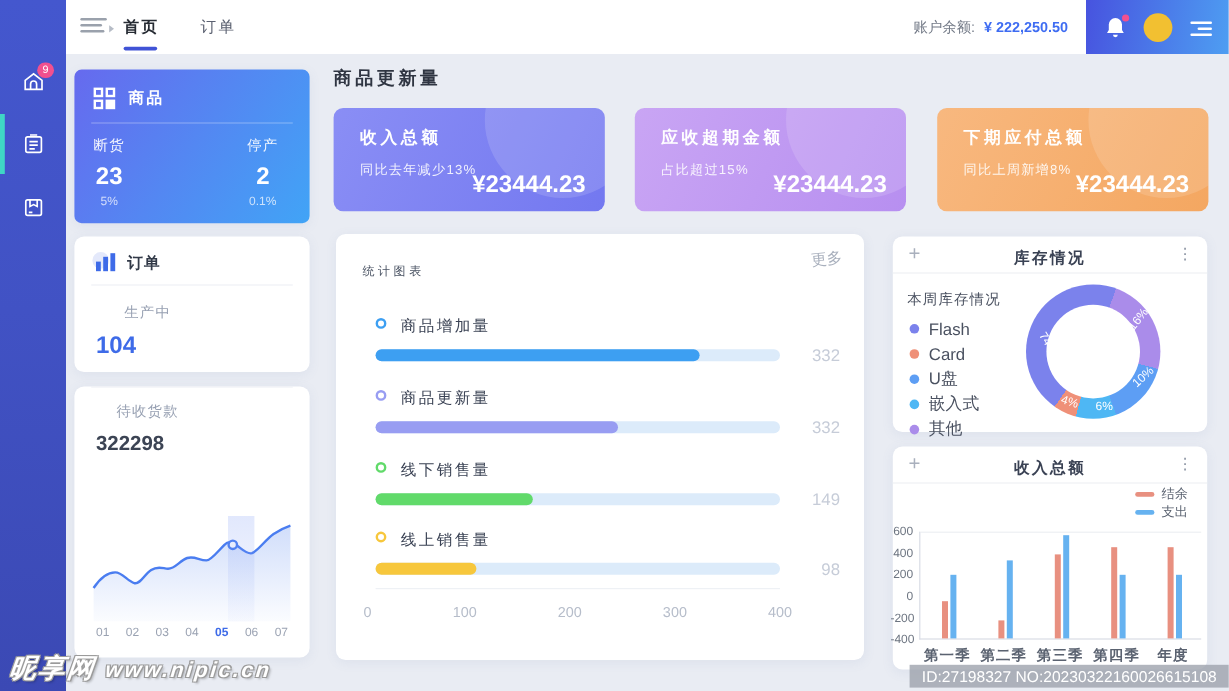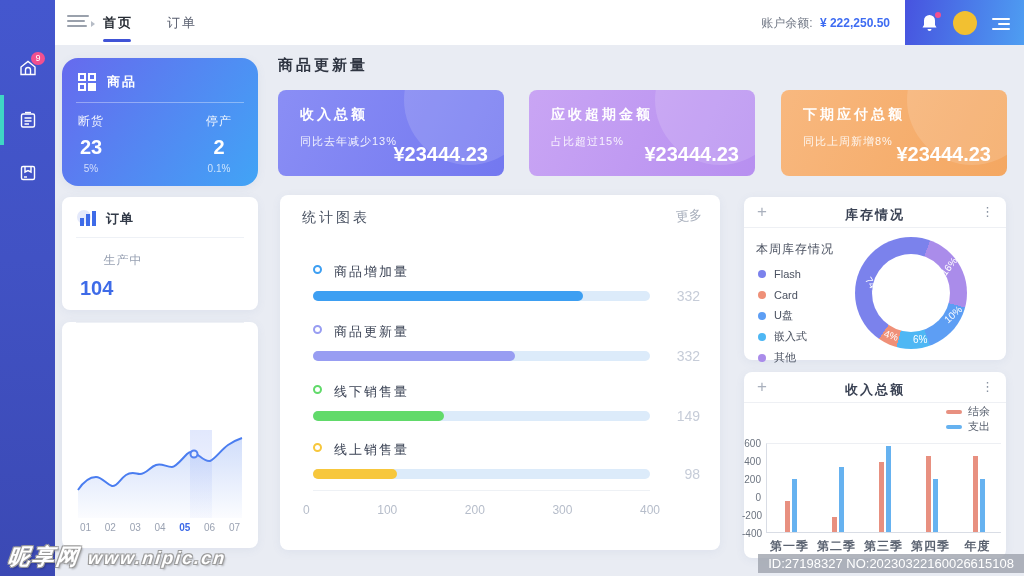--- a/index.html
+++ b/index.html
@@ -33,21 +33,21 @@
                 display:flex; align-items:center; justify-content:space-evenly; }
   .avatar { width:24px; height:24px; border-radius:50%; background:#F2C031; cursor:pointer; }
   .rmenu span { display:block; height:2px; background:#fff; border-radius:1px; margin:3px 0 0 auto; }
   .rmenu { width:18px; cursor:pointer; }
   .rmenu span:nth-child(1){ width:18px; } .rmenu span:nth-child(2){ width:12px; } .rmenu span:nth-child(3){ width:18px; }
 
   
   .card { position:absolute; background:#fff; border-radius:8px; box-shadow:0 2px 10px rgba(90,110,160,.08); }
 
   
-  .product-card { left:62px; top:58px; width:196px; height:128px; border-radius:16px;
+  .product-card { left:62px; top:58px; width:196px; height:128px; border-radius:6px;
                   background:linear-gradient(125deg,#666AEE 0%,#41A4F6 100%); color:#fff; }
   .pc-head { display:flex; align-items:center; padding:13px 14px 9px; }
   .pc-title { font-size:13px; font-weight:bold; letter-spacing:2px; margin-left:9px; }
   .pc-div { border-top:1px solid rgba(255,255,255,.35); margin:0 14px; }
   .pc-cols { display:flex; padding:10px 26px 0 16px; justify-content:space-between; text-align:center; }
   .pc-col .l { font-size:12px; opacity:.92; letter-spacing:1px; }
   .pc-col .v { font-size:20px; font-weight:bold; margin-top:6px; }
   .pc-col .p { font-size:10px; opacity:.72; margin-top:4px; }
 
   
@@ -76,21 +76,21 @@
                  border-radius:50%; background:rgba(255,255,255,.14); }
   .kpi .t { position:absolute; left:22px; top:16px; font-size:14px; font-weight:bold; letter-spacing:3px; }
   .kpi .s { position:absolute; left:22px; top:44px; font-size:11px; opacity:.88; letter-spacing:1px; }
   .kpi .v { position:absolute; right:16px; bottom:10px; font-size:20px; font-weight:bold; }
   .kpi1 { left:278px; background:linear-gradient(115deg,#8A8EF5,#7378F0); }
   .kpi2 { left:529px; background:linear-gradient(115deg,#C9A5F4,#B78FF0); }
   .kpi3 { left:781px; background:linear-gradient(115deg,#F8B87F,#F4A761); }
 
   
   .stats-panel { left:280px; top:195px; width:440px; height:355px; }
-  .sp-title { position:absolute; left:22px; top:14px; font-size:14px; color:#4A5363; letter-spacing:3px; }
+  .sp-title { position:absolute; left:22px; top:24px; font-size:10px; color:#4A5363; letter-spacing:3px; }
   .sp-more { position:absolute; right:18px; top:12px; font-size:13px; color:#A9B0BD; cursor:pointer; transform:rotate(-6deg); }
   .stat-row { position:absolute; left:0; width:440px; }
   .stat-bullet { position:absolute; left:33px; top:0; width:9px; height:9px; border-radius:50%; border:2px solid #3D9FF2; }
   .stat-label { position:absolute; left:54px; top:-2px; font-size:13px; color:#3A4254; letter-spacing:2px; }
   .stat-track { position:absolute; left:33px; top:26px; width:337px; height:10px; border-radius:5px; background:#DCEBFA; }
   .stat-fill { height:10px; border-radius:5px; background:#3D9FF2; width:50%; }
   .stat-val { position:absolute; left:378px; top:23px; width:42px; text-align:right; font-size:14px; color:#C6CCD8; }
   .sp-axis { position:absolute; left:33px; top:295px; width:337px; border-top:1px solid #EEF1F5; }
   .sp-ticks { position:absolute; left:23px; top:308px; width:357px; display:flex; justify-content:space-between;
               font-size:12px; color:#B6BDCA; }
@@ -100,21 +100,21 @@
   .panel-title { position:absolute; left:0; right:0; top:9px; text-align:center; font-size:13px; font-weight:bold;
                  color:#3A4254; letter-spacing:2px; }
   .panel-plus { position:absolute; left:13px; top:5px; font-size:17px; color:#A9B0BD; cursor:pointer; }
   .panel-dots { position:absolute; right:12px; top:7px; font-size:13px; color:#8A93A2; cursor:pointer; letter-spacing:0; }
 
   .inv-panel { left:744px; top:197px; width:262px; height:163px; }
   .inv-sub { position:absolute; left:12px; top:44px; font-size:12px; color:#4A5160; letter-spacing:1px; }
   .inv-legend { position:absolute; left:14px; top:66px; }
   .inv-item { display:flex; align-items:center; height:21px; }
   .inv-dot { width:8px; height:8px; border-radius:50%; background:#7B82EC; margin-right:8px; }
-  .inv-name { font-size:11px; color:#4A5160; }
+  .inv-name { font-size:14px; color:#4A5160; }
   .donut { position:absolute; left:111px; top:40px; width:112px; height:112px; border-radius:50%;
            background:conic-gradient(#ccc,#eee); }
   .donut::after { content:""; position:absolute; left:17px; top:17px; width:78px; height:78px;
                   border-radius:50%; background:#fff; }
   .dlabel { position:absolute; color:#fff; font-size:10px; z-index:2; }
 
   
   .warn-panel { left:744px; top:372px; width:262px; height:186px; }
   .warn-legend { position:absolute; right:16px; top:32px; font-size:11px; color:#5A6270; }
   .warn-legend .row { display:flex; align-items:center; justify-content:flex-end; height:15px; }
@@ -246,20 +246,24 @@
     <div class="wc-col">
       <div class="l">生产中</div>
       <div class="v v-blue">104</div>
     </div>
   </div>
 </div>
 
 <div class="card finance-card">
   <div class="wc-div"></div>
   <div class="wc-cols" style="padding-top:12px">
+    <div class="wc-col">
+      <div class="l">待收货款</div>
+      <div class="v v-dark" style="font-size:17px">322298</div>
+    </div>
   </div>
   <div class="fin-chart">
     <div class="fin-band"></div>
     <svg width="172" height="92" viewBox="0 0 172 92">
       <defs>
         <linearGradient id="areaG" x1="0" y1="0" x2="0" y2="1">
           <stop offset="0%" stop-color="#7BA0F2" stop-opacity=".35"></stop>
           <stop offset="100%" stop-color="#7BA0F2" stop-opacity=".03"></stop>
         </linearGradient>
       </defs>

